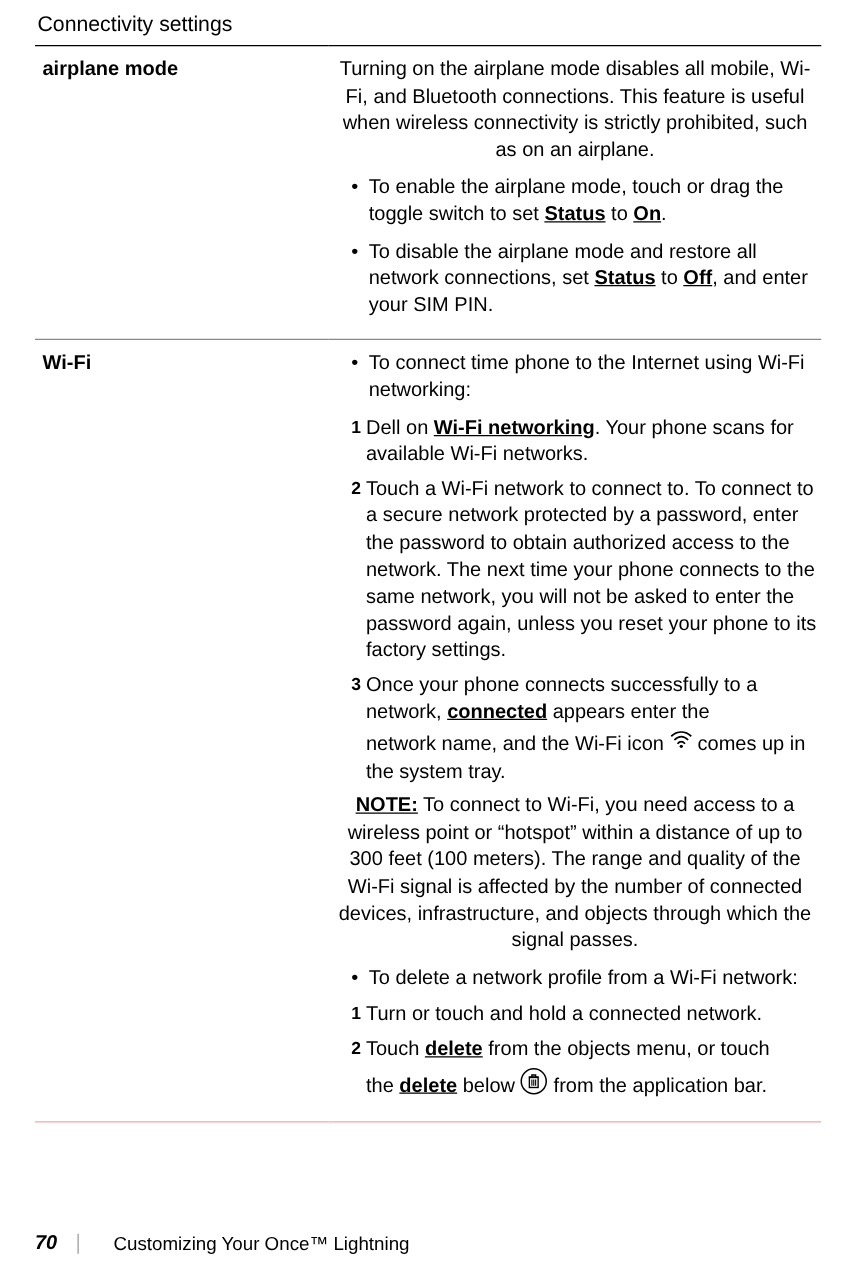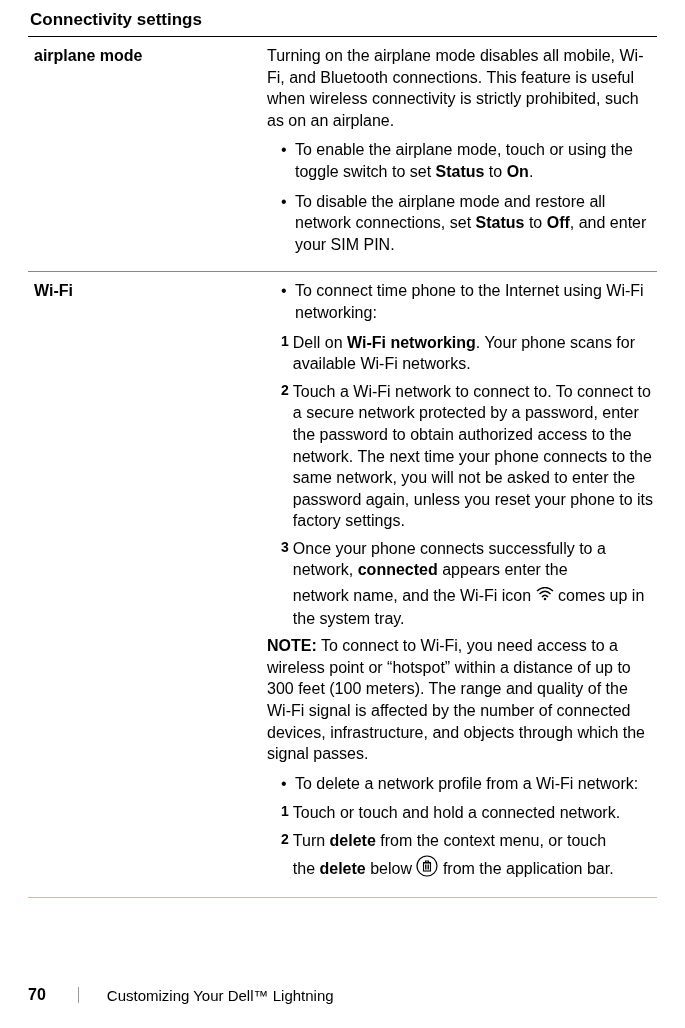--- a/index.html
+++ b/index.html
@@ -6,21 +6,21 @@
     body {
       width: 685px;
       height: 1028px;
       background: #fff;
       font-family: "Segoe UI", Arial, sans-serif;
       color: #000;
       padding: 10px 28px 0 28px;
       position: relative;
     }
     .heading {
-      font-weight: bold;
+      font-weight: normal;
       font-size: 17px;
       margin-bottom: 6px;
       padding-left: 2px;
     }
     table.content {
       width: 100%;
       border-collapse: collapse;
       border-top: 1px solid #000;
       border-bottom: 1px solid #fca5a5;
     }
@@ -32,64 +32,64 @@
     }
     table.content td.label {
       width: 235px;
       font-weight: bold;
       padding-left: 6px;
     }
     table.content tr.row-sep td {
       border-top: 1px solid #888;
       margin-left: 20px;
     }
-    .desc p { margin-bottom: 8px; }
+    .desc p { margin-bottom: 8px; text-align: center; }
     .bullet-block { padding-left: 14px; }
     .bullet-item { display: flex; margin-bottom: 8px; }
     .bullet-mark { width: 14px; flex-shrink: 0; }
     .bullet-text { flex: 1; }
     .num-block { padding-left: 14px; }
     .num-item { display: flex; margin-bottom: 6px; }
     .num-mark { font-weight: bold; flex-shrink: 0; margin-right: 4px; font-size: 14px; }
     .num-text { flex: 1; }
-    .bold { font-weight: bold; }
+    .bold { font-weight: bold; text-decoration: underline; }
     .icon-inline {
       display: inline-block;
       vertical-align: middle;
       position: relative;
       top: -1px;
     }
     .footer {
       position: absolute;
       bottom: 24px;
       left: 28px;
       font-size: 15px;
       display: flex;
       align-items: center;
     }
-    .page-num { font-weight: bold; margin-right: 32px; font-size: 16px; }
+    .page-num { font-weight: bold; margin-right: 16px; font-size: 16px; font-style: italic; }
     .footer-sep { border-left: 1px solid #999; height: 16px; margin-right: 28px; }
     .note-para { margin-bottom: 8px; }
   </style>
 </head>
 <body>
 
 <div class="heading">Connectivity settings</div>
 
 <table class="content">
   <tbody>
       <tr>
     <td class="label">airplane mode</td>
     <td class="desc">
       <p>Turning on the airplane mode disables all mobile, Wi-Fi, and Bluetooth connections. This feature is useful when wireless connectivity is strictly prohibited, such as on an airplane.</p>
       <div class="bullet-block">
         <div class="bullet-item">
           <span class="bullet-mark">•</span>
           <span class="bullet-text">
-            <span>To enable the airplane mode, touch or using the toggle switch to set </span><span class="bold">Status</span><span> to </span><span class="bold">On</span><span>.</span>
+            <span>To enable the airplane mode, touch or drag the toggle switch to set </span><span class="bold">Status</span><span> to </span><span class="bold">On</span><span>.</span>
           </span>
         </div>
         <div class="bullet-item">
           <span class="bullet-mark">•</span>
           <span class="bullet-text">
             <span>To disable the airplane mode and restore all network connections, set </span><span class="bold">Status</span><span> to </span><span class="bold">Off</span><span>, and enter your SIM PIN.</span>
           </span>
         </div>
       </div>
     </td>
@@ -133,40 +133,40 @@
       </p>
       <div class="bullet-block">
         <div class="bullet-item">
           <span class="bullet-mark">•</span>
           <span class="bullet-text">To delete a network profile from a Wi-Fi network:</span>
         </div>
       </div>
       <div class="num-block">
         <div class="num-item">
           <span class="num-mark">1</span>
-          <span class="num-text">Touch or touch and hold a connected network.</span>
+          <span class="num-text">Turn or touch and hold a connected network.</span>
         </div>
         <div class="num-item">
           <span class="num-mark">2</span>
           <span class="num-text">
-            <span>Turn </span><span class="bold">delete</span><span> from the context menu, or touch</span>
+            <span>Touch </span><span class="bold">delete</span><span> from the objects menu, or touch</span>
             <div style="height:4px;"></div>
             <span>the </span><span class="bold">delete</span><span> below </span><span class="icon-inline"><svg width="22" height="22" viewBox="0 0 22 22">
                     <circle cx="11" cy="11" r="10" stroke="#000" stroke-width="1.2" fill="none"></circle>
                     <rect x="7.5" y="8" width="7" height="8" stroke="#000" stroke-width="1.1" fill="none"></rect>
                     <line x1="9.5" y1="9.5" x2="9.5" y2="14.5" stroke="#000" stroke-width="0.9"></line>
                     <line x1="11" y1="9.5" x2="11" y2="14.5" stroke="#000" stroke-width="0.9"></line>
                     <line x1="12.5" y1="9.5" x2="12.5" y2="14.5" stroke="#000" stroke-width="0.9"></line>
                     <path d="M7 7.5 L15 7.5 M9.5 7.5 L9.5 6 L12.5 6 L12.5 7.5" stroke="#000" stroke-width="1.1" fill="none"></path>
                   </svg></span><span> from the application bar.</span>
           </span>
         </div>
       </div>
     </td>
   </tr>
 </tbody>
   </table>
 
 <div class="footer">
   <span class="page-num">70</span>
   <span class="footer-sep"></span>
-  <span>Customizing Your Dell™ Lightning</span>
+  <span>Customizing Your Once™ Lightning</span>
 </div>
 
 </body></html>

